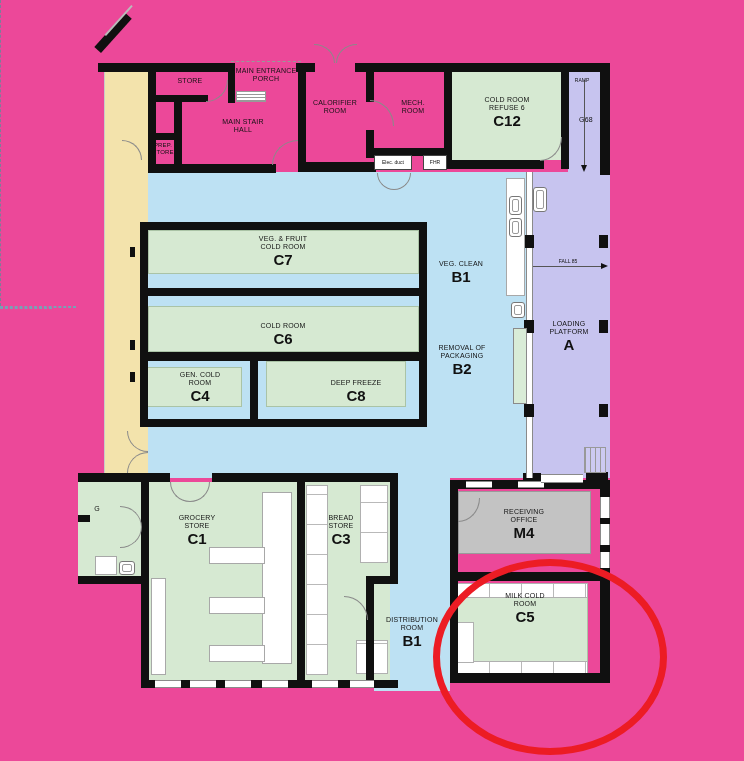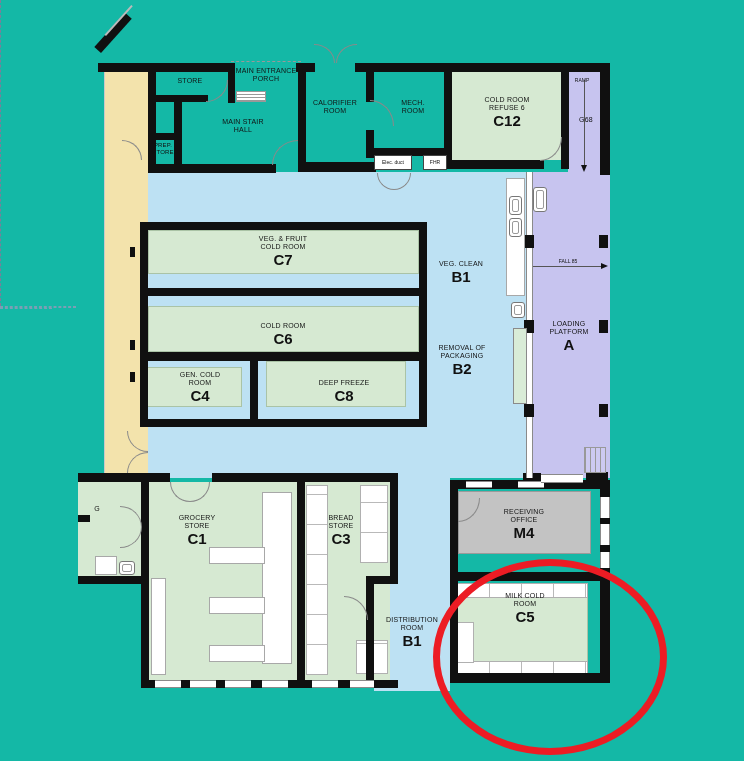--- a/index.html
+++ b/index.html
@@ -1,16 +1,16 @@
 <!DOCTYPE html>
 <html><head>
 <meta charset="utf-8">
 <style>
   html,body{margin:0;padding:0;background:#fff}
-  .canvas{position:relative;width:744px;height:761px;background:#14b8a6;overflow:hidden;
+  .canvas{position:relative;width:744px;height:761px;background:#ec4899;overflow:hidden;
           font-family:"Liberation Sans","DejaVu Sans",sans-serif;color:#111}
   .z,.w,.lbl,.arc,.win,.winv,.sink,.shelf,.dw,.cells-h,.cells-v,.line,.tri,.steps,.box,.ell,.diag{
           position:absolute;box-sizing:border-box}
   .w{background:#101010}
   .z{border:0}
   .lbl{transform:translateX(-50%);text-align:center;font-size:7px;line-height:8px;letter-spacing:.2px;white-space:nowrap}
   .lbl .code{display:block;font-weight:700;font-size:15px;line-height:15px;margin-top:1px;letter-spacing:0}
   .lbl.tiny{font-size:5px;line-height:6px;letter-spacing:0}
   .lbl.small{font-size:6px;line-height:7px}
   .shelf{background:#fff;border:1px solid #a8a8a8}
@@ -254,21 +254,21 @@
   <div class="lbl" style="left:462px;top:344px">
     <span>REMOVAL OF</span><br>
     <span>PACKAGING</span>
     <span class="code">B2</span>
   </div>
   <div class="lbl" style="left:200px;top:371px">
     <span>GEN. COLD</span><br>
     <span>ROOM</span>
     <span class="code">C4</span>
   </div>
-  <div class="lbl" style="left:344px;top:379px">
+  <div class="lbl" style="left:356px;top:379px">
     <span>DEEP FREEZE</span>
     <span class="code">C8</span>
   </div>
   <div class="lbl" style="left:569px;top:320px">
     <span>LOADING</span><br>
     <span>PLATFORM</span>
     <span class="code">A</span>
   </div>
   <div class="lbl tiny" style="left:568px;top:258px">
     <span>FALL 85</span>

